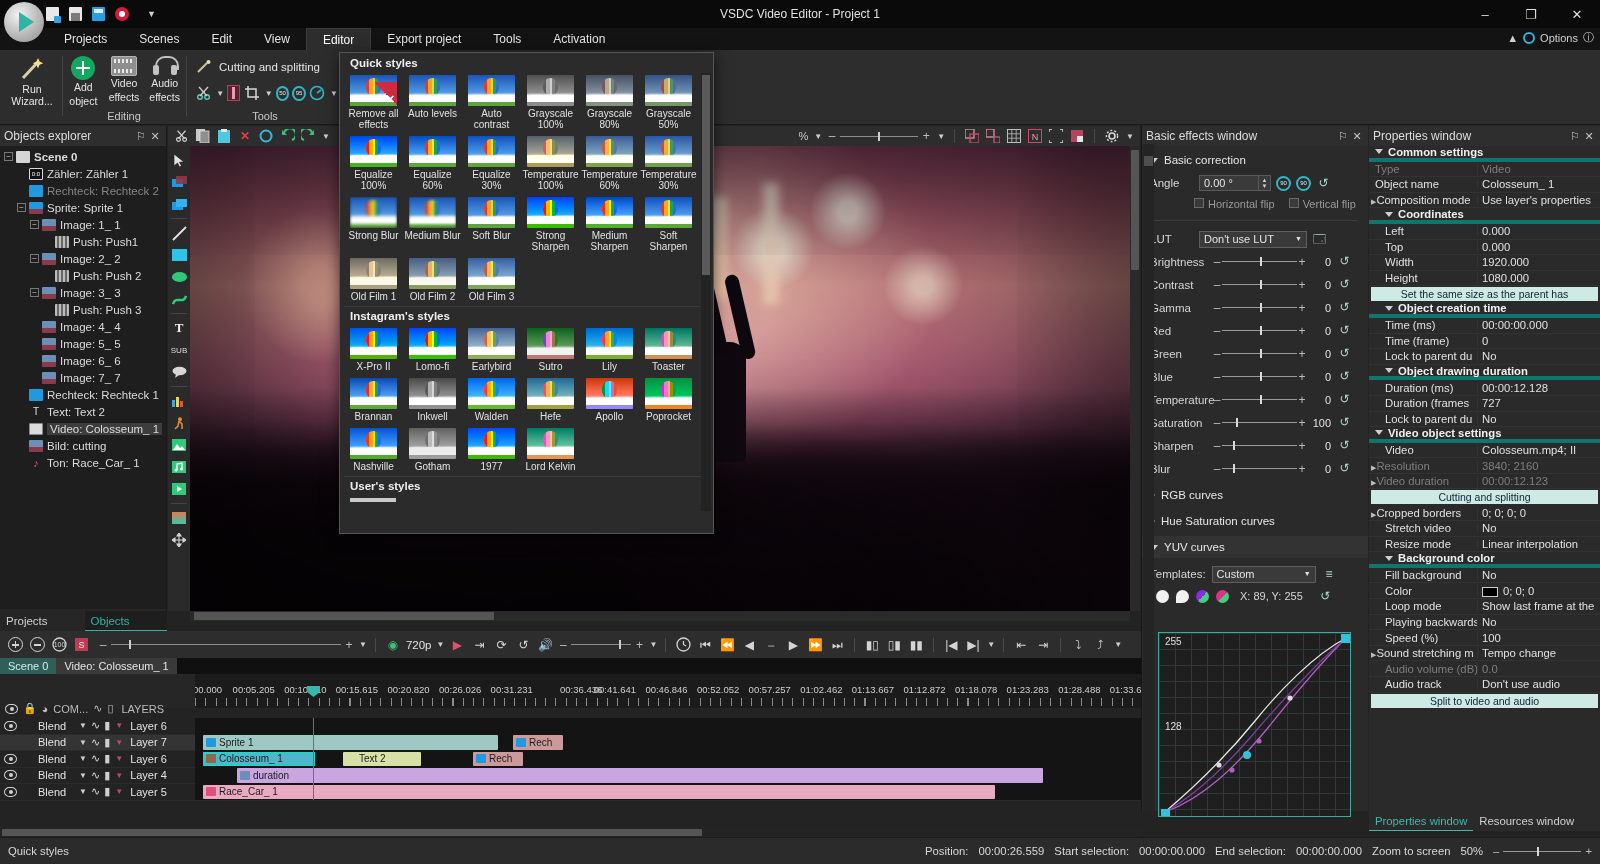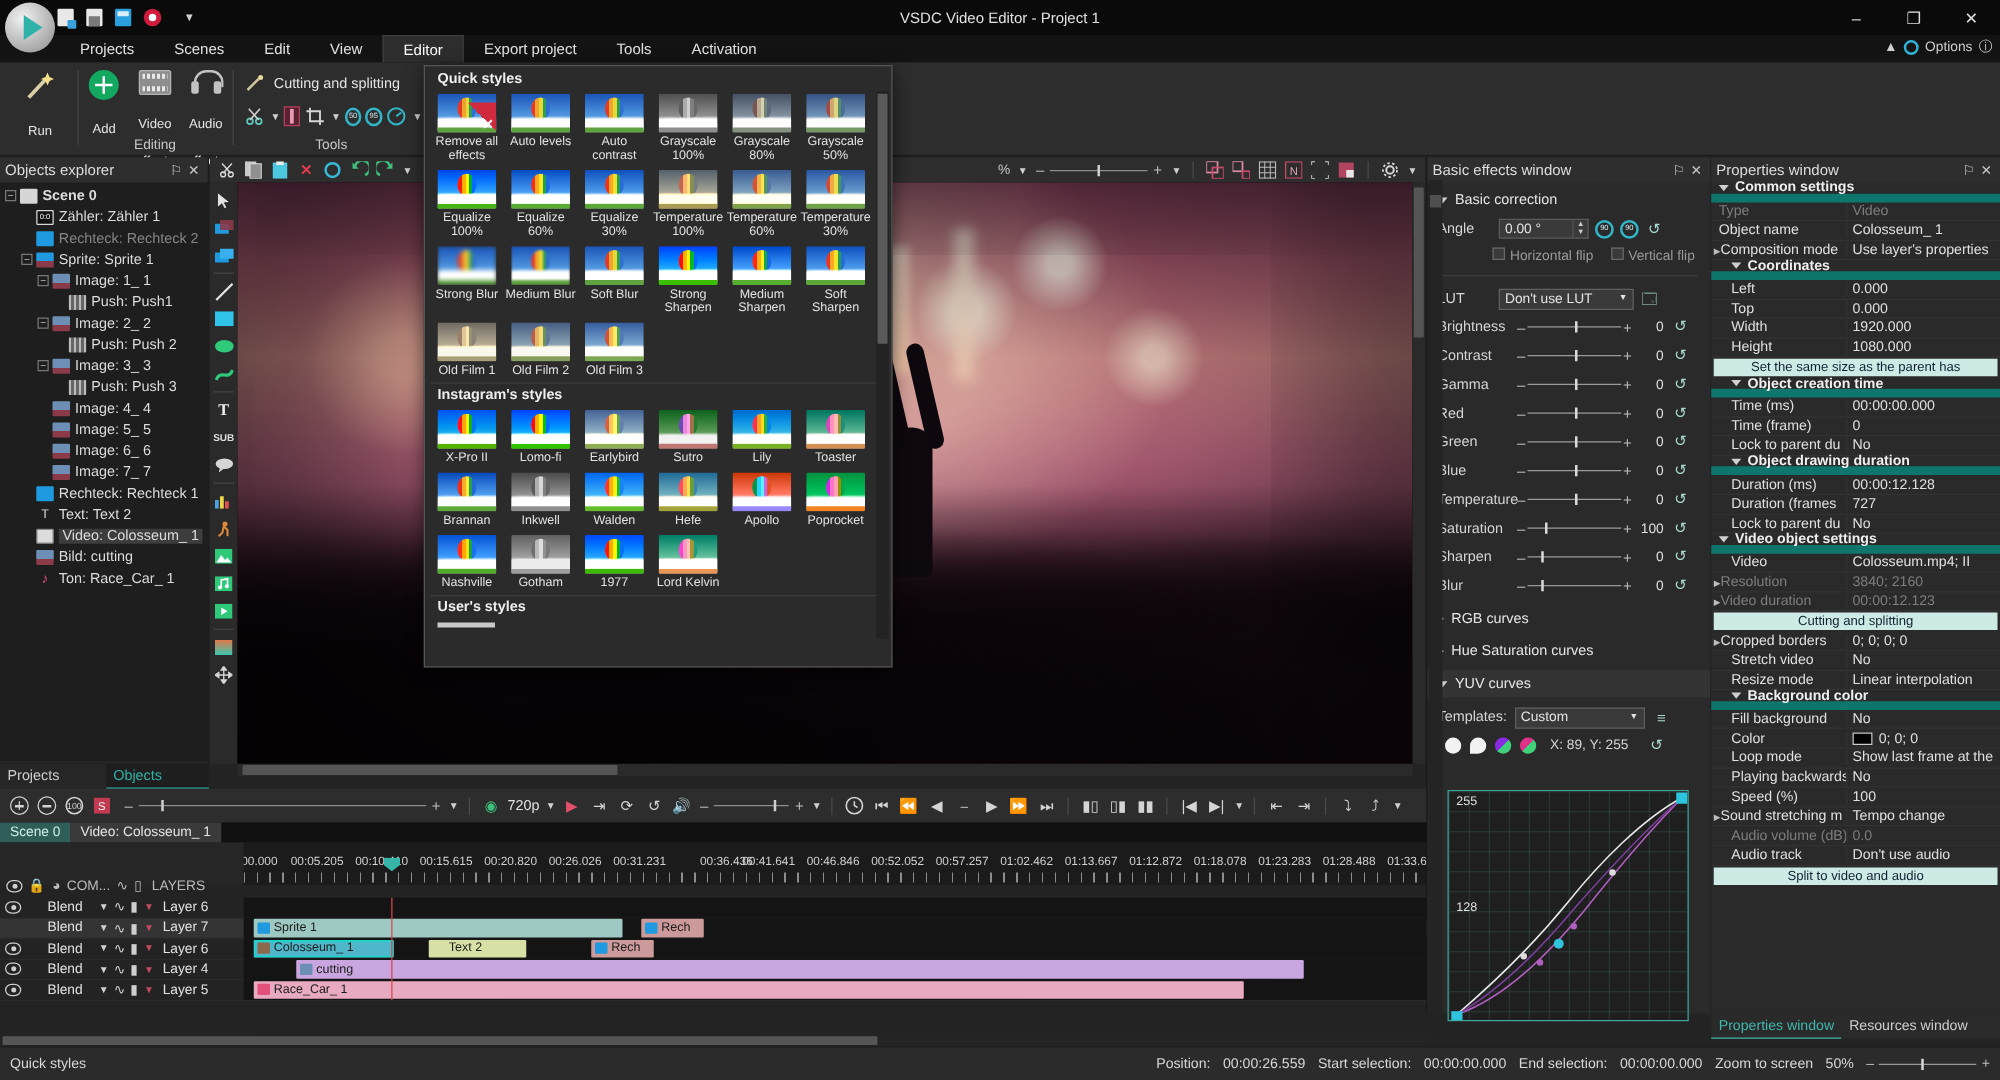--- a/index.html
+++ b/index.html
@@ -42,21 +42,21 @@
   .menu-item { padding:0 16px; height:22px; line-height:22px; font-size:12px; color:#e2e2e2; }
   .menu-item.active { background:#2d2d2d; color:#fff; border-top:1px solid #3d3d3d;border-left:1px solid #3d3d3d;border-right:1px solid #3d3d3d; }
   .optzone { position:absolute; right:6px; top:2px; display:flex; align-items:center; gap:5px; font-size:11px; color:#cfcfcf;}
   .gear { width:12px;height:12px;border-radius:50%;border:2px solid #2fb3d8; position:relative;}
 
   
   .ribbon { position:absolute; left:0; top:50px; width:1600px; height:75px; background:#2d2d2d; border-bottom:1px solid #1a1a1a;}
   .rib-group { position:absolute; top:0; height:75px; }
   .rib-sep { position:absolute; top:6px; width:1px; height:60px; background:#444; }
   .rib-caption { position:absolute; bottom:3px; width:100%; text-align:center; font-size:11px; color:#c8c8c8;}
-  .bigbtn { display:flex; flex-direction:column; align-items:center; width:52px;gap:16px; }
+  .bigbtn { display:flex; flex-direction:column; align-items:center; width:52px; }
   .bigbtn .lbl { font-size:10.5px; color:#e4e4e4; text-align:center; line-height:11.5px; margin-top:2px;}
   .wandicon { width:26px;height:26px; position:relative; }
   .plusicon { width:24px;height:24px;border-radius:50%; background:#13a85f; position:relative; }
   .plusicon::before,.plusicon::after{content:"";position:absolute;background:#fff;}
   .plusicon::before{left:5px;top:11px;width:14px;height:2px;}
   .plusicon::after{left:11px;top:5px;width:2px;height:14px;}
   .filmicon { width:26px;height:20px;background:#8e8e8e;border:1px solid #b5b5b5;border-radius:2px;position:relative;}
   .filmicon::before{content:"";position:absolute;left:2px;top:2px;right:2px;height:4px;background:repeating-linear-gradient(90deg,#e9e9e9 0 2px,#8e8e8e 2px 4px);}
   .filmicon::after{content:"";position:absolute;left:2px;bottom:2px;right:2px;height:4px;background:repeating-linear-gradient(90deg,#e9e9e9 0 2px,#8e8e8e 2px 4px);}
   .headph { width:24px;height:20px;position:relative;}
@@ -186,21 +186,21 @@
   .curvegrid { position:absolute; inset:0; background-image:linear-gradient(#2b3b38 1px, transparent 1px), linear-gradient(90deg,#2b3b38 1px, transparent 1px); background-size:16px 16px; }
   .bp-scroll { position:absolute; left:1143px; top:144px; width:11px; height:667px; background:#242424;}
   .bp-scroll .t{position:absolute;left:1px;top:12px;width:9px;height:10px;background:#4f4f4f;}
 
   
   .rpanel { position:absolute; left:1369px; top:126px; width:231px; height:685px; background:#2a2a2a;}
   .pr-row { display:flex; height:15.6px; align-items:center; font-size:11.3px; border-bottom:1px solid #323232; }
   .pr-name { width:108px; padding-left:6px; color:#e0e0e0; overflow:hidden; white-space:nowrap; }
   .pr-val { flex:1; padding-left:4px; color:#e0e0e0; overflow:hidden; white-space:nowrap; border-left:1px solid #323232;}
   .pr-row.dim .pr-name,.pr-row.dim .pr-val { color:#7e7e7e; }
-  .pr-group { display:flex; align-items:center; gap:5px; height:15.6px; font-size:11.3px; font-weight:bold; color:#f0f0f0; padding-left:6px; border-bottom:7px solid #0f766e;}
+  .pr-group { display:flex; align-items:center; gap:5px; height:15.6px; font-size:11.3px; font-weight:bold; color:#f0f0f0; padding-left:6px; border-bottom:4px solid #0f766e;}
   .pr-group.ind { padding-left:16px; }
   .pr-btn { height:14px; background:#cdeae5; color:#123; font-size:10.5px; text-align:center; line-height:14px; margin:1px 2px; }
   .pr-arrow { width:7px; color:#bdbdbd; font-size:7px; }
   .rtabs { position:absolute; left:1369px; top:811px; width:231px; height:20px; background:#2a2a2a; display:flex; font-size:11.3px;}
   .rtab { padding:0 6px; height:20px; line-height:20px; color:#cfcfcf;}
   .rtab.active { color:#3fb8ab; border-bottom:1px solid #3fb8ab;}
 
   
   .tl-toolbar { position:absolute; left:0; top:631px; width:1141px; height:27px; background:#2d2d2d; display:flex; align-items:center; gap:4px; padding:0 6px;}
   .tl-ic { width:18px;height:18px;display:inline-flex;align-items:center;justify-content:center;font-size:12px;color:#d4d4d4;}
@@ -620,21 +620,21 @@
           <ellipse cx="7.5" cy="6" rx="7.5" ry="5" fill="#2fc97a"></ellipse>
         </svg>
       </div>
     <div class="tcbtn">
         <svg width="15" height="13" viewBox="0 0 15 13">
           <path d="M1 11 C4 2, 11 12, 14 3" stroke="#2fc97a" stroke-width="2.5" fill="none"></path>
         </svg>
       </div>
     <div class="tcsep"></div>
     <div class="tcbtn" style="color:#eee;font-size:13px;font-weight:bold;font-family:'Liberation Serif',serif;">T</div>
-    <div class="tcbtn" style="color:#dcdcdc;font-size:8px;font-weight:bold;">SUB</div>
+    <div class="tcbtn" style="color:#dcdcdc;font-size:8px;font-weight:normal;">SUB</div>
     <div class="tcbtn">
         <svg width="15" height="12" viewBox="0 0 15 12">
           <ellipse cx="7.5" cy="5" rx="7" ry="4.2" fill="#d6d6d6"></ellipse>
           <path d="M4 8 L3 12 L7 9z" fill="#d6d6d6"></path>
         </svg>
       </div>
     <div class="tcsep"></div>
     <div class="tcbtn">
         <svg width="14" height="12" viewBox="0 0 14 12">
           <rect x="0" y="5" width="3" height="7" fill="#4aa3e0"></rect>
@@ -1719,21 +1719,21 @@
           <span style="width:36px;">Blend</span>
           <span class="tdrop">▼</span>
           <span style="color:#cfcfcf;">∿</span>
           <span style="color:#cfcfcf;">▮</span>
           <span class="tdrop" style="color:#c04a60;">▼</span>
           <span style="margin-left:3px;">Layer 4</span>
         </div>
         <div class="lane">
           <div class="clip" style="left: 42px; width: 806px; background: rgb(201, 166, 224);">
             <span class="cic" style="background:#6d8fb5"></span>
-            <span>cutting</span>
+            <span>duration</span>
           </div>
           <div class="playhead" style="left: 118px; height: 16.5px;"></div>
         </div>
       </div>
       <div class="lrow">
         <div class="lhead">
           <span class="eye"></span>
           <span style="width:13px;display:inline-block"></span>
           <span style="width:36px;">Blend</span>
           <span class="tdrop">▼</span>

